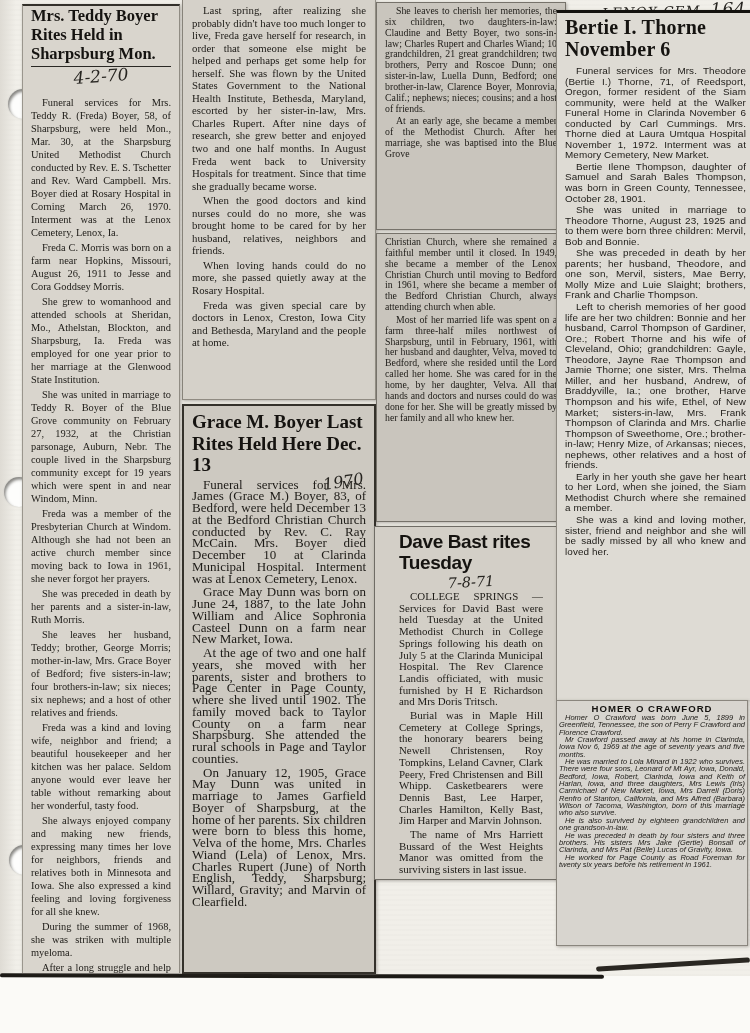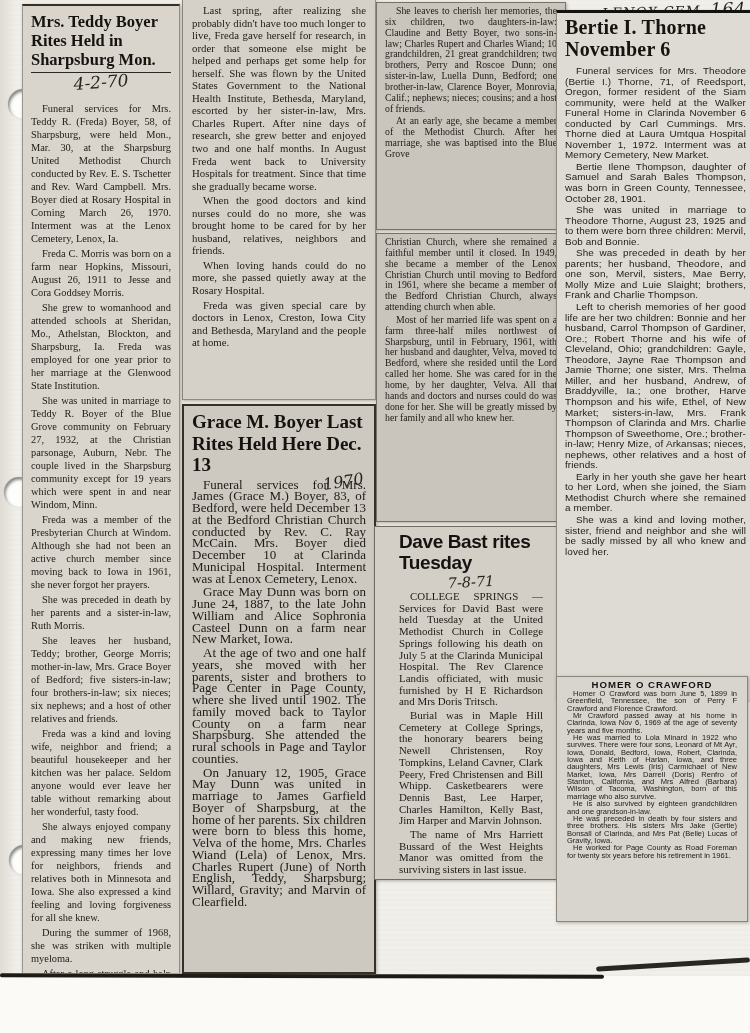--- a/index.html
+++ b/index.html
@@ -25,21 +25,21 @@
         box-shadow:inset 1.5px 2.5px 3px rgba(40,38,32,.55), 0 0 2px rgba(0,0,0,.12);}
 
   .clip{position:absolute;overflow:hidden;color:var(--ink);
         box-shadow:1px 1px 3px rgba(60,55,45,.35);}
   .clip .body p{margin:0 0 2px 0;text-align:justify;text-indent:11px;}
   .headline{font-weight:bold;font-family:"Liberation Serif",serif;color:#151310;}
 
   
   .c1{left:22px;top:4px;width:158px;height:969px;background:var(--news1);
       border-top:2px solid var(--rule);border-left:1px solid rgba(60,55,45,.4);
-      border-right:1px solid rgba(60,55,45,.45);padding:6px 8px;box-sizing:border-box;}
+      border-right:1px solid rgba(60,55,45,.45);padding:0 8px;box-sizing:border-box;}
   .c1 .headline{font-size:16.5px;line-height:19px;border-bottom:1.5px solid #2a2824;padding-bottom:3px;}
   .c1 .body{font-size:10.4px;line-height:13px;margin-top:10px;}
 
   
   .c2t{left:182px;top:0;width:194px;height:400px;background:var(--news2);
        border-left:1px solid rgba(60,55,45,.5);border-right:1px solid rgba(60,55,45,.4);
        border-bottom:1px solid rgba(60,55,45,.45);padding:4px 9px;box-sizing:border-box;}
   .c2t .body{font-size:10.8px;line-height:12.55px;}
 
   
@@ -66,26 +66,26 @@
   
   .bertie{left:556px;top:10px;width:194px;height:690px;background:var(--news6);
           border-top:3px solid #14120f;border-left:1px solid rgba(60,55,45,.5);
           padding:3px 4px 3px 8px;box-sizing:border-box;}
   .bertie .headline{font-size:20px;line-height:22px;letter-spacing:.2px;}
   .bertie .body{font-family:"Liberation Sans",sans-serif;font-size:9.9px;line-height:10.55px;
                 margin-top:6px;letter-spacing:.1px;}
   .bertie .body p{margin-bottom:1px;}
 
   
-  .homer{left:556px;top:676px;width:192px;height:246px;background:var(--news7);
-         border:1px solid rgba(60,55,45,.5);padding:2px 10px;box-sizing:border-box;}
+  .homer{left:556px;top:700px;width:192px;height:246px;background:var(--news7);
+         border:1px solid rgba(60,55,45,.5);padding:2px 2px;box-sizing:border-box;}
   .homer .headline{font-family:"Liberation Sans",sans-serif;font-size:9.6px;text-align:center;
                    letter-spacing:1px;line-height:11px;}
   .homer .body{font-family:"Liberation Sans",sans-serif;font-size:7.5px;line-height:7.35px;}
-  .homer .body p{margin:0;text-indent:6px;}
+  .homer .body p{margin:0;text-indent:6px;font-style:italic;}
 
   
   .hand{font-family:"DejaVu Serif",serif;font-style:italic;color:var(--hand);}
   .hw-date1{display:block;text-align:center;font-size:17px;margin:-1px 0 0 0;
             transform:rotate(-4deg);}
   .hw-date2{position:absolute;right:10px;top:66px;font-size:16px;transform:rotate(-9deg);}
   .hw-date3{display:block;text-align:center;font-size:14.5px;transform:rotate(-3deg);
             margin:1px 0;}
   .hw-topright{position:absolute;right:4px;top:0;font-size:13.5px;letter-spacing:1px;
                transform:rotate(-1.5deg);white-space:nowrap;}

